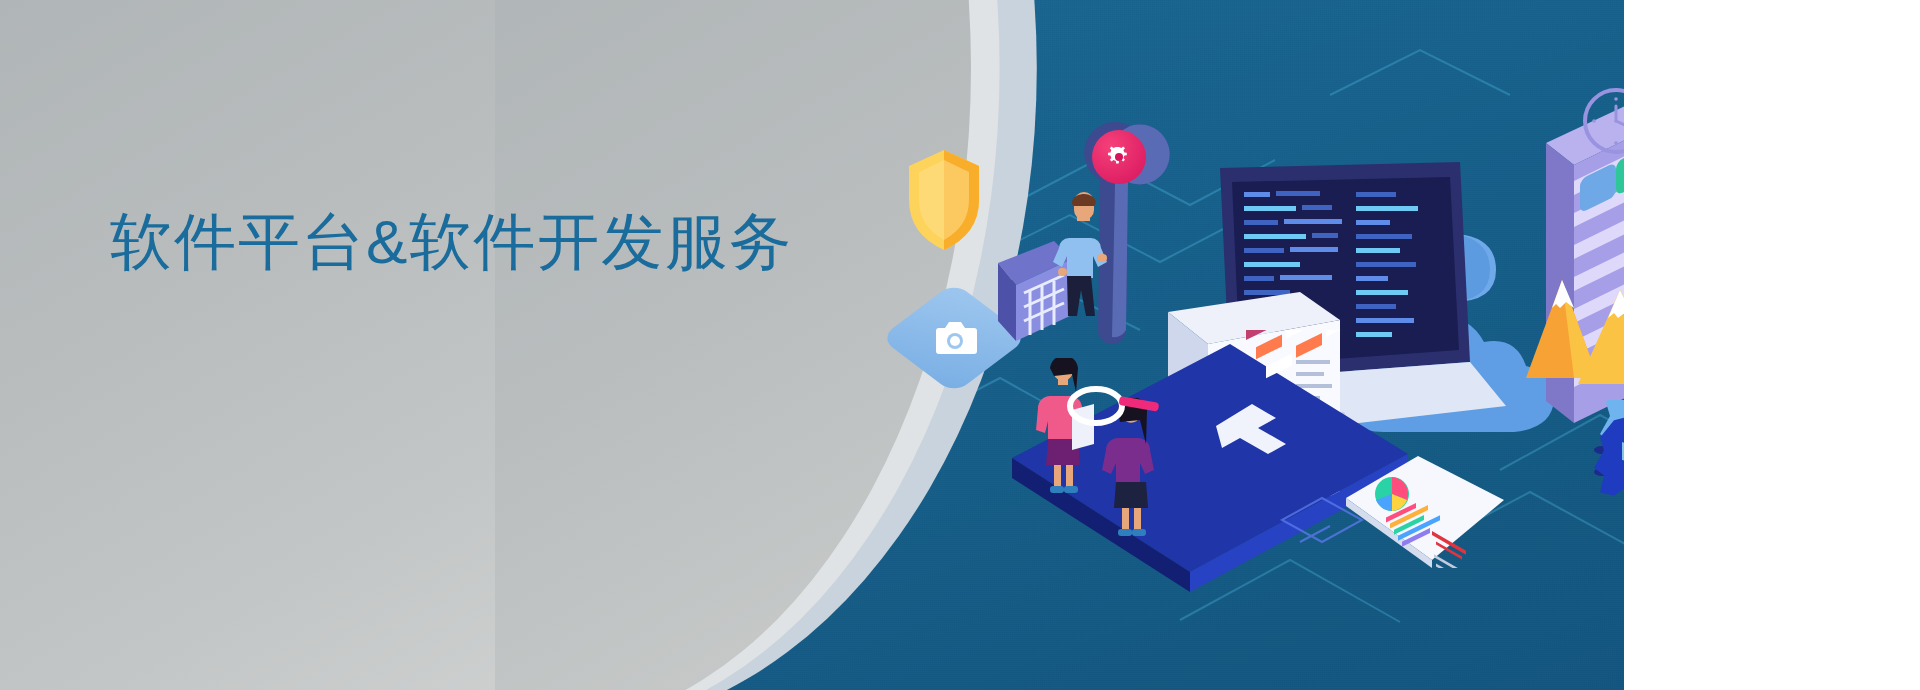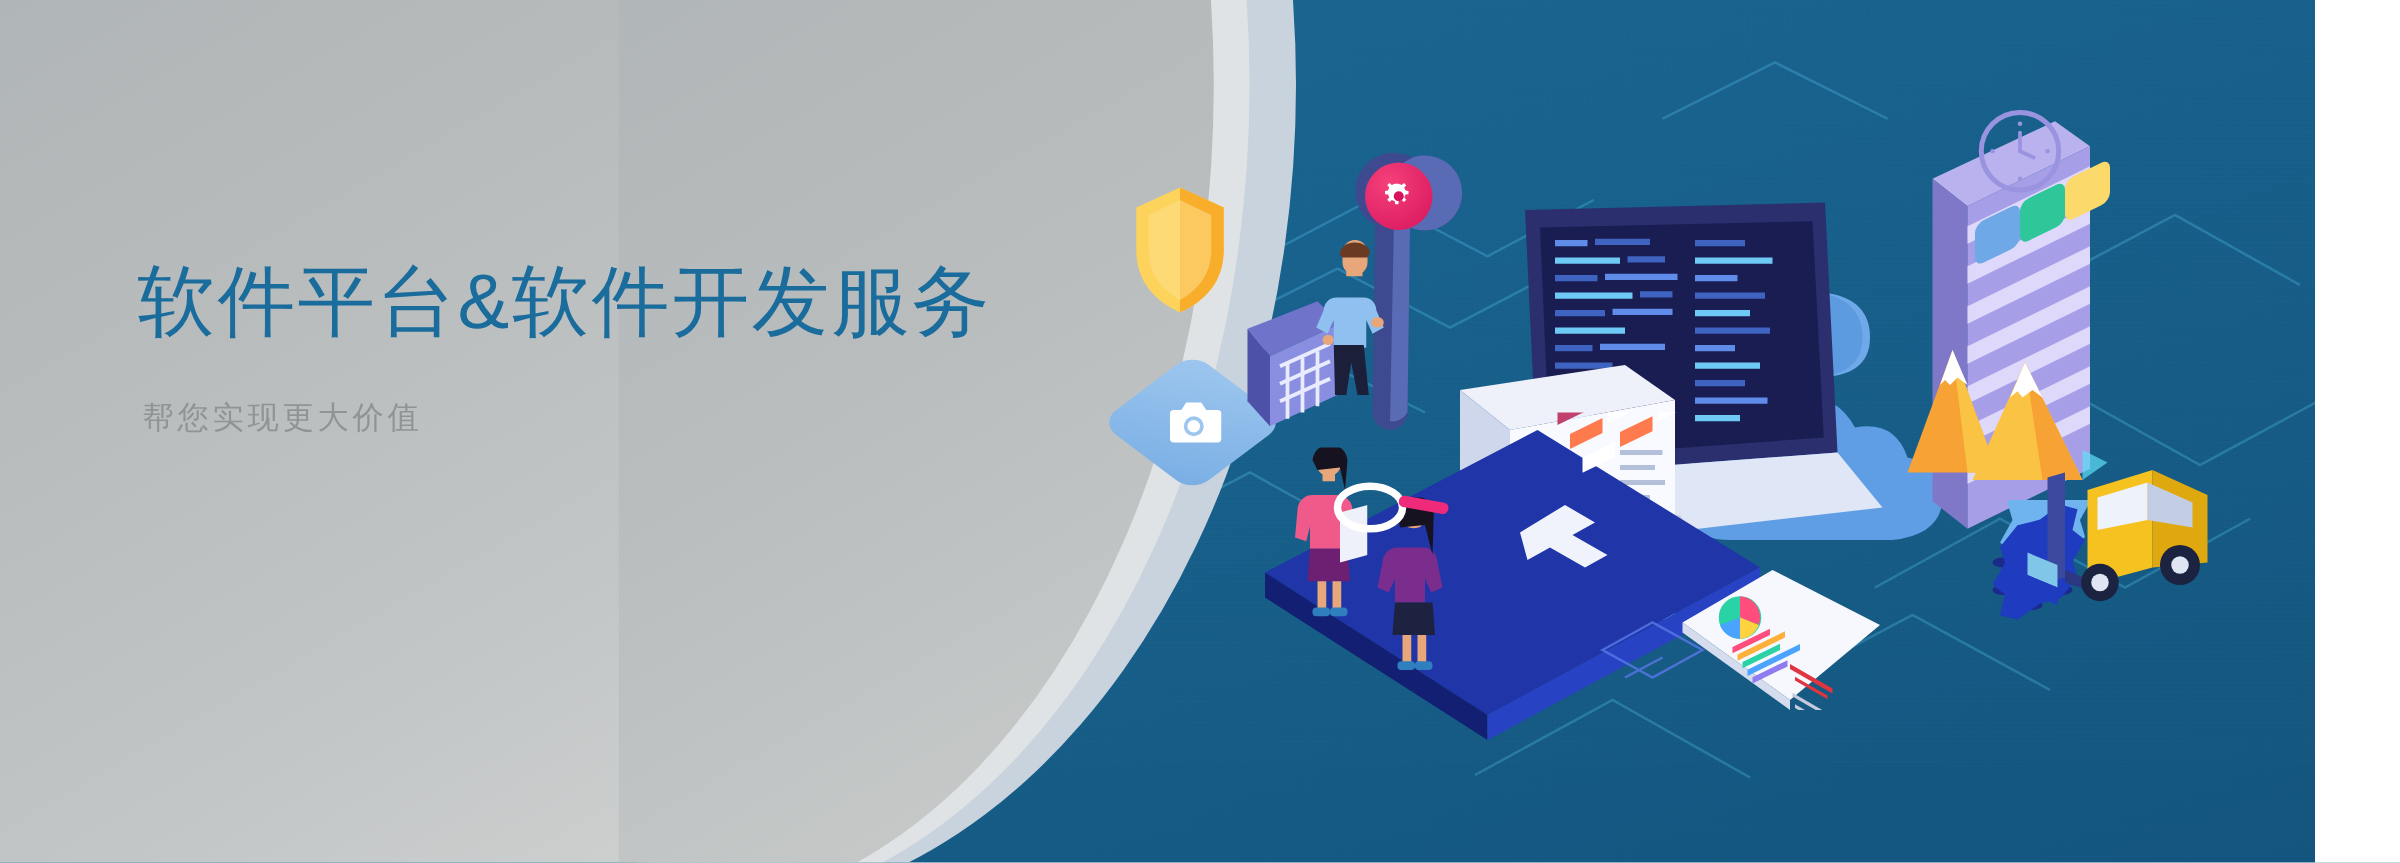--- a/index.html
+++ b/index.html
@@ -1,18 +1,18 @@
 <!DOCTYPE html>
 <html><head>
 <meta charset="utf-8">
 <style>
   html,body{margin:0;padding:0;background:#ffffff;}
   *{box-sizing:border-box;}
   .banner{
-    position:relative;width:1852px;height:690px;overflow:hidden;
+    position:relative;width:1624px;height:690px;overflow:hidden;
     font-family:"Liberation Sans","DejaVu Sans",sans-serif;
     background:#186490;
   }
   
   .bg-blue{position:absolute;inset:0;background:linear-gradient(160deg,#1d6b96 0%,#17618d 45%,#13557e 100%);}
   .bg-noise{position:absolute;inset:0;opacity:.22;
     background-image:
       repeating-linear-gradient(0deg,rgba(255,255,255,.05) 0 1px,transparent 1px 2px),
       repeating-linear-gradient(90deg,rgba(0,0,0,.05) 0 1px,transparent 1px 2px);}
   .bg-grey{position:absolute;left:0;top:0;width:1120px;height:690px;
@@ -103,21 +103,20 @@
     </g>
   </svg>
 
   <div class="sweep sweep-mid"></div>
   <div class="sweep sweep-light"></div>
   <div class="bg-grey" style="width:640px;"></div>
   <div class="sweep sweep-grey"></div>
 
   <div class="copy">
     <h1 class="headline">软件平台&amp;软件开发服务</h1>
-    <p class="subline">帮您实现更大价值</p>
   </div>
 
   <div class="illu">
 
     <svg class="iso shield" viewBox="0 0 78 104">
       <path d="M39 2 L74 18 L74 52 Q74 86 39 102 Q4 86 4 52 L4 18 Z" fill="#fdd35c"></path>
       <path d="M39 2 L74 18 L74 52 Q74 86 39 102 Z" fill="#f8ad2b"></path>
       <path d="M39 12 L64 24 L64 52 Q64 78 39 92 Q14 78 14 52 L14 24 Z" fill="#fde08a" opacity=".55"></path>
     </svg>
 

